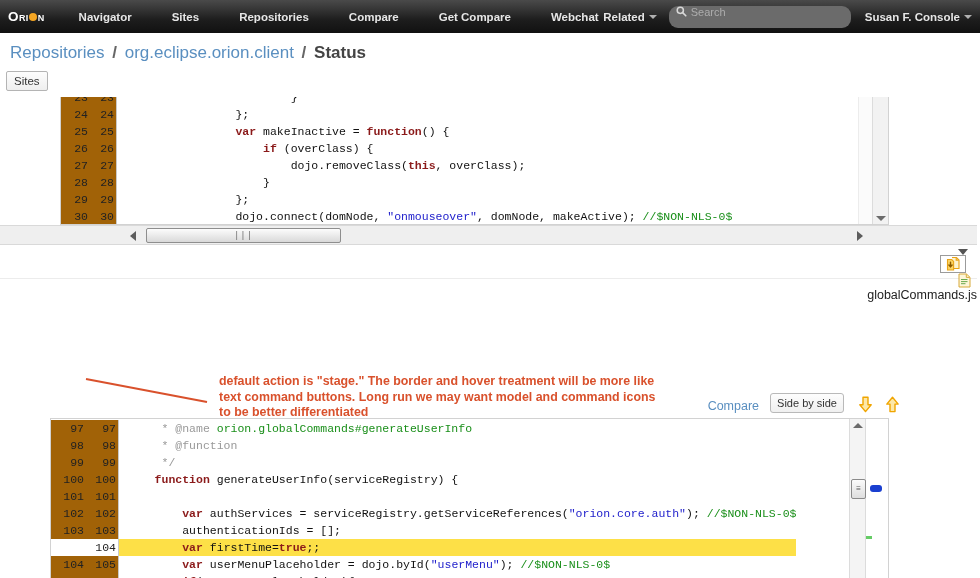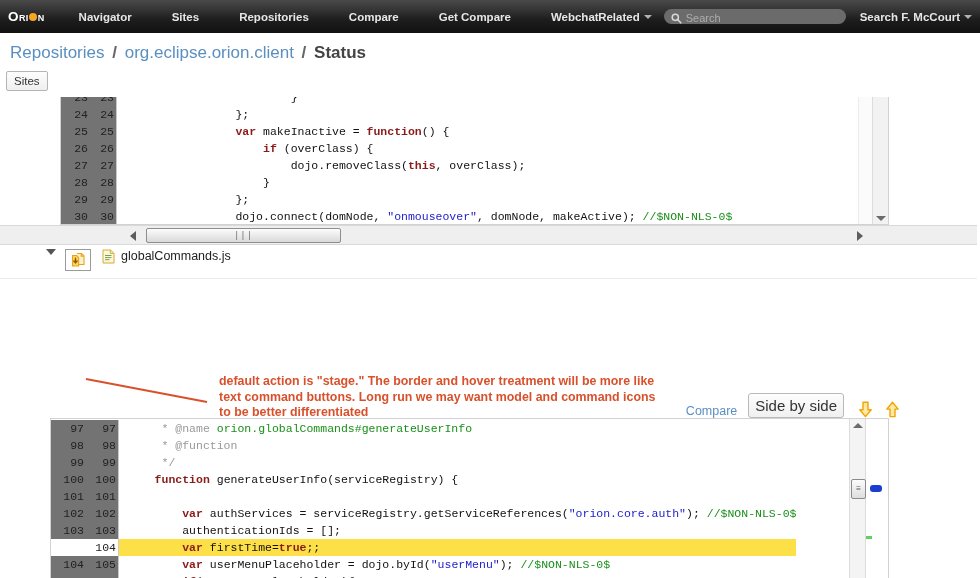--- a/index.html
+++ b/index.html
@@ -69,25 +69,25 @@
   .caret-down {
     display: inline-block;
     width: 0; height: 0;
     border-left: 4px solid transparent;
     border-right: 4px solid transparent;
     border-top: 4px solid #b0b0b0;
     margin-left: 4px;
     vertical-align: middle;
   }
   #search-box {
-    width: 182px; height: 15px;
+    width: 182px; height: 22px;
     background: #6b6b6b;
     border-radius: 9px;
     display: flex;
-    align-items: flex-end;
+    align-items: flex-start;
     padding: 0 7px;
     margin-right: 14px;
   }
   #search-icon { margin-right: 4px; display:flex; }
   #search-input {
     flex: 1;
     background: transparent;
     border: none;
     outline: none;
     color: #d8d8d8;
@@ -148,21 +148,21 @@
     white-space: pre;
   }
   .crow { display: flex; height: 17px; align-items: flex-start; }
   .gut {
     width: 28px;
     text-align: right;
     color: #222;
     font-family: "Liberation Mono", monospace;
     font-size: 11.5px;
     flex: none;
-    background: #737373;
+    background: #a16207;
   }
   .gut.l { padding-right: 1px; }
   .gut.r { padding-right: 2px; border-right: 1px solid #c9c9c9; }
   .ctext { padding-left: 8px; flex: 1; overflow: hidden; }
   .crow.add .gut { background: #ffffff; }
   .crow.add .ctext { background: #fde047; }
 
   
   .kw  { color: #8b1a1a; font-weight: bold; }
   .str { color: #2222cc; }
@@ -239,23 +239,24 @@
   #hs-thumb .grip {
     color: #6f6f6f; font-size: 9px; letter-spacing: 1px;
     font-family: "Liberation Mono", monospace;
   }
 
   
   #file-row {
     position: absolute;
     left: 0; top: 152px;
     width: 977px; height: 30px;
-    display: flex; align-items: flex-start;
+    display: flex; align-items: flex-end;
     padding-left: 46px;
     border-bottom: 1px solid #ececec;
+    flex-direction: column;
   }
   #twisty {
     width: 0; height: 0;
     border-left: 5px solid transparent;
     border-right: 5px solid transparent;
     border-top: 6px solid #555;
     margin-right: 9px;
     cursor: pointer;
   }
   #stage-button {
@@ -297,21 +298,21 @@
   }
   #compare-link {
     color: #5a8fc0;
     font-size: 12.5px;
     text-decoration: none;
     cursor: pointer;
     margin-right: 11px;
   }
   #sidebyside-button {
     font-family: "Liberation Sans", sans-serif;
-    font-size: 15px;
+    font-size: 11px;
     color: #333;
     background: linear-gradient(to bottom, #fdfdfd, #f0f0f0);
     border: 1px solid #b9b9b9;
     border-radius: 3px;
     padding: 3px 6px;
     cursor: pointer;
     margin-right: 14px;
   }
   .arrow-btn { cursor: pointer; margin-right: 12px; display:flex; }
 
@@ -379,21 +380,21 @@
     <div id="search-box">
       <span id="search-icon">
         <svg width="11" height="11" viewBox="0 0 11 11">
             <circle cx="4.3" cy="4.3" r="3.1" fill="none" stroke="#d8d8d8" stroke-width="1.5"></circle>
             <line x1="6.6" y1="6.6" x2="9.8" y2="9.8" stroke="#d8d8d8" stroke-width="1.6" stroke-linecap="round"></line>
           </svg>
       </span>
       <input id="search-input" type="text" placeholder="Search" style="">
     </div>
     <div id="user-menu">
-      <span>Search F. McCourt</span><span class="caret-down"></span>
+      <span>Susan F. Console</span><span class="caret-down"></span>
     </div>
   </div>
 </div>
 
 <div id="breadcrumb">
   <a href="#">Repositories</a>
   <span class="sep">/</span>
   <a href="#">org.eclipse.orion.client</a>
   <span class="sep">/</span>
   <span class="current">Status</span>

